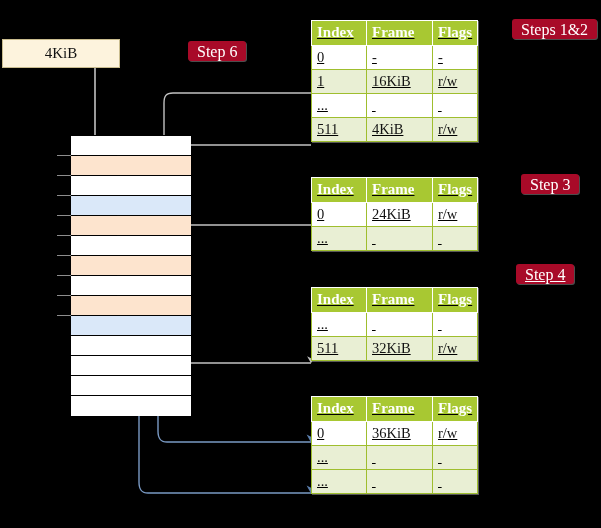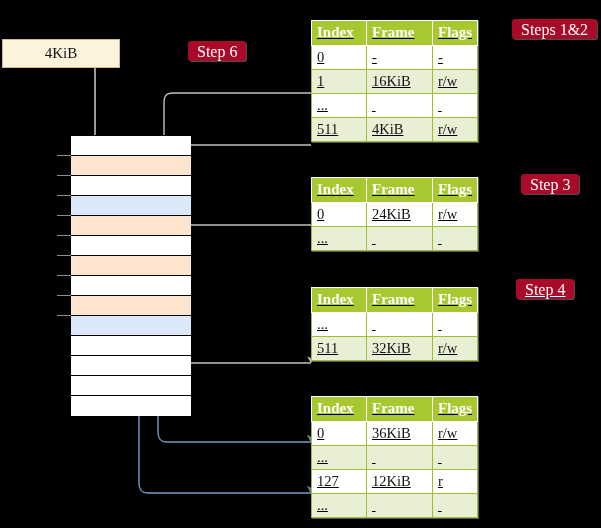--- a/index.html
+++ b/index.html
@@ -159,21 +159,21 @@
     <g>
       <path d="M311,493 L148,493 C141,493 139,489 139,482 L139,212" fill="none" stroke="#7a9ac4" stroke-width="1.4" marker-start="url(#ahBlueUp)"></path>
     </g>
   </svg>
 
   <div class="labelbox" id="lbl4kib" style="left:2px; top:39px; width:118px;">4KiB</div>
 
   <div class="badge" style="left:188px; top:41px;">Step 6</div>
   <div class="badge" style="left:512px; top:19px;">Steps 1&amp;2</div>
   <div class="badge" style="left:521px; top:158px;margin-top:16px;">Step 3</div>
-  <div class="badge" style="left:516px; top:279px;text-decoration:underline;">Step 4</div>
+  <div class="badge" style="left:516px; top:264px;text-decoration:underline;">Step 4</div>
 
   <div id="memcol">
       <div class="memrow" style="top: 0px;"></div>
       <div class="memrow peach" style="top: 20px;"></div>
       <div class="memrow" style="top: 40px;"></div>
       <div class="memrow blue" style="top: 60px;"></div>
       <div class="memrow peach" style="top: 80px;"></div>
       <div class="memrow" style="top: 100px;"></div>
       <div class="memrow peach" style="top: 120px;"></div>
       <div class="memrow" style="top: 140px;"></div>
@@ -285,25 +285,20 @@
         <tr class="plain">
           <td class="col-idx">0</td>
           <td class="col-frame">36KiB</td>
           <td class="col-flags">r/w</td>
         </tr>
         <tr class="alt">
           <td class="col-idx">...</td>
           <td class="col-frame">&nbsp;</td>
           <td class="col-flags">&nbsp;</td>
         </tr>
-        <tr class="plain">
-          <td class="col-idx">127</td>
-          <td class="col-frame">12KiB</td>
-          <td class="col-flags">r</td>
-        </tr>
         <tr class="alt">
           <td class="col-idx">...</td>
           <td class="col-frame">&nbsp;</td>
           <td class="col-flags">&nbsp;</td>
         </tr>
       </tbody>
   </table>
 
 </div>
 

